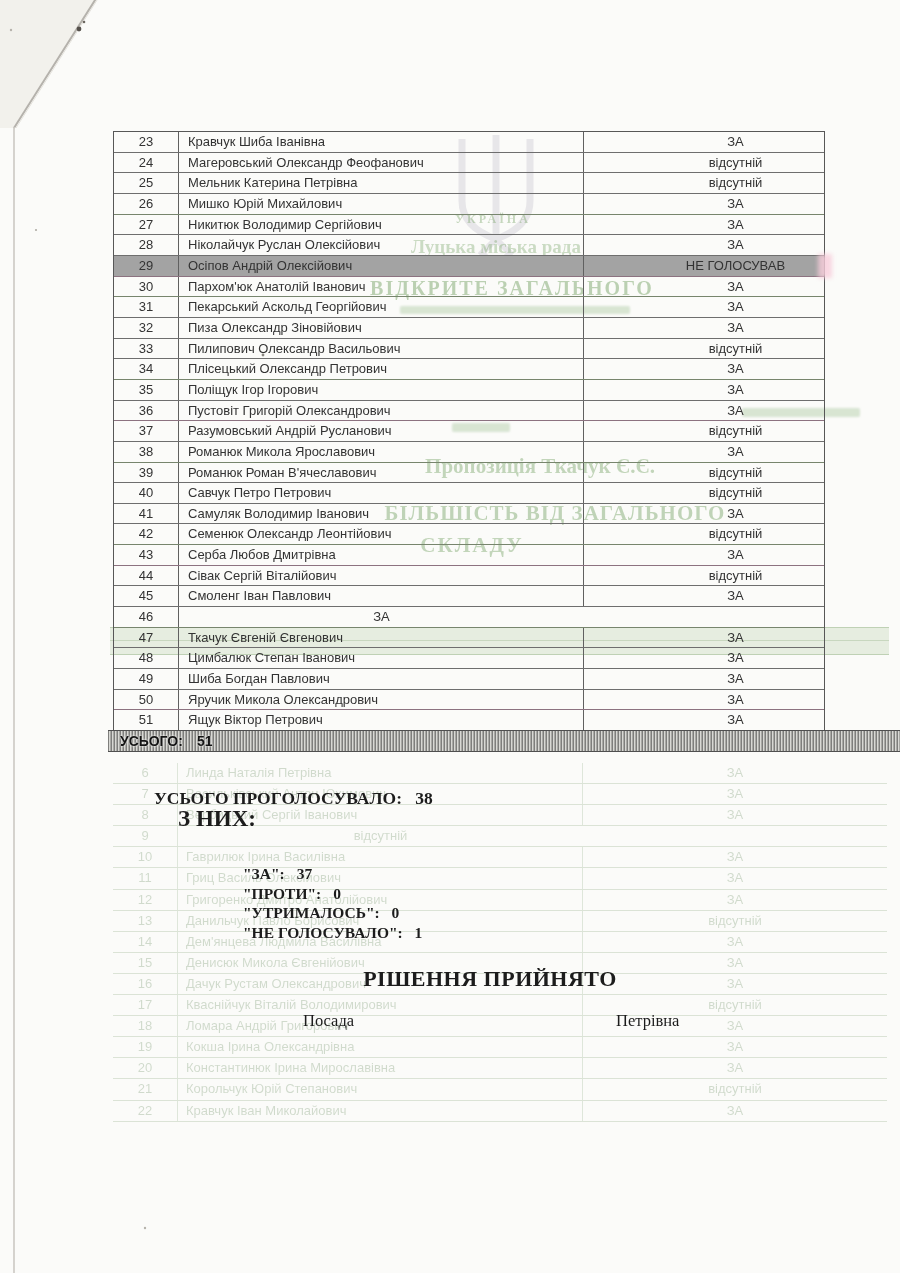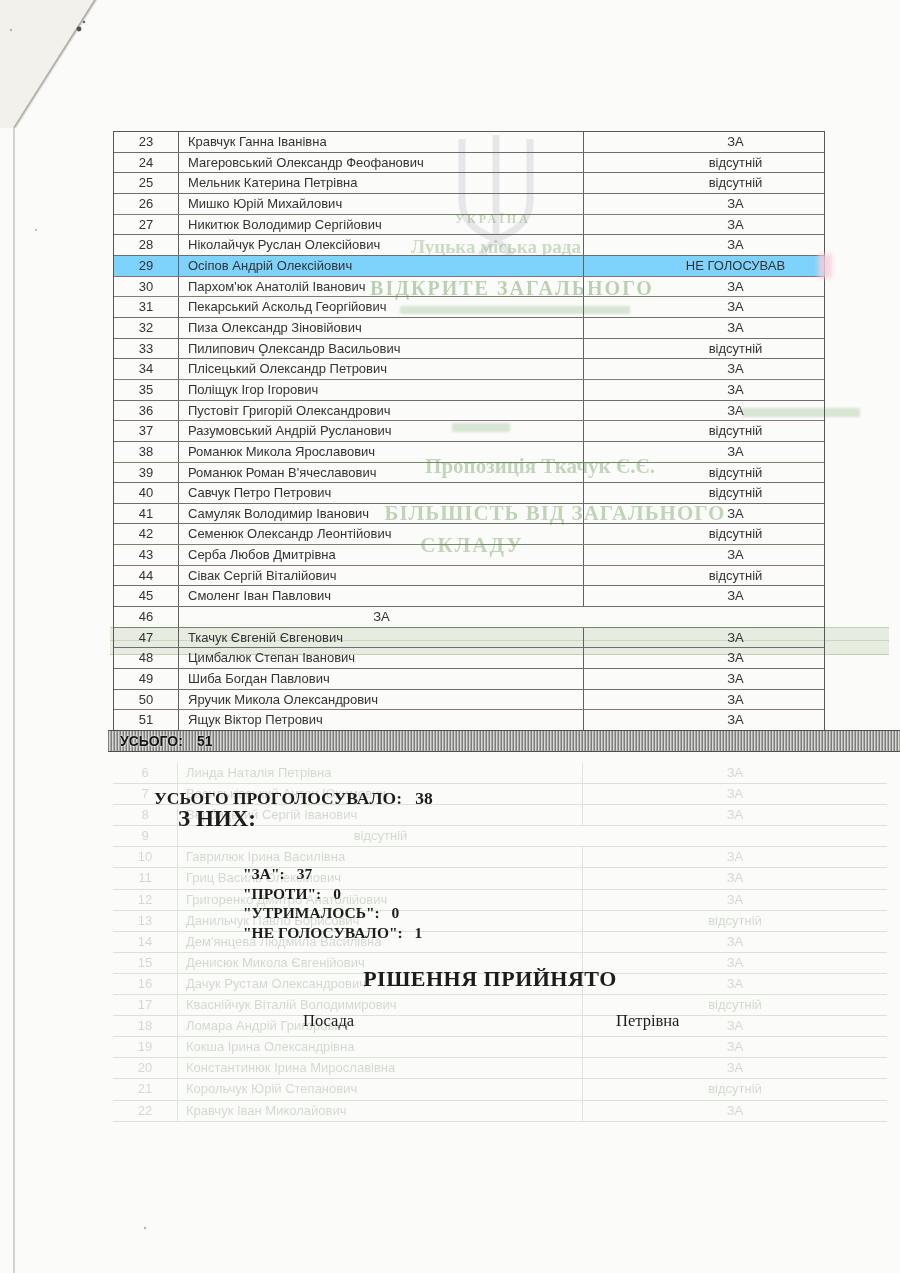--- a/index.html
+++ b/index.html
@@ -46,21 +46,21 @@
     color:#333;font-size:13px;
   }
   .t-row{display:grid;grid-template-columns:65px 405px 303px;height:20.66px;line-height:20.6px;
     box-sizing:border-box;border-bottom:1px solid #6e6e6e;position:relative;}
   .t-row:nth-child(4n){border-bottom-color:#77856d;}
   .t-row:nth-child(7n){border-bottom-color:#8c7280;}
   .t-row > div{overflow:hidden;white-space:nowrap;}
   .c-num{text-align:center;border-right:1px solid #606060;}
   .c-name{padding-left:9px;border-right:1px solid #606060;}
   .c-vote{text-align:center;}
-  .t-row.hl{background:#7dd3fc;}
+  .t-row.hl{background:#a3a3a3;}
   .t-row.hl::after{content:"";position:absolute;right:-8px;top:-2px;width:14px;height:24px;
     background:rgba(248,205,219,.8);filter:blur(2px);}
   .total-bar{
     left:108px;top:730px;width:796px;height:21.5px;box-sizing:border-box;
     background:repeating-linear-gradient(90deg,#7e7e7c 0 1px,#d8d8d4 1px 2px,#a9a9a5 2px 3px);
     border-top:1px solid #4f4f4f;border-bottom:1px solid #4f4f4f;
     display:flex;align-items:center;
     font-weight:bold;font-size:14px;color:#141414;
   }
   .total-bar span{text-shadow:0 0 2px #e9e9e6,0 0 2px #e9e9e6;}
@@ -209,21 +209,21 @@
     <div class="g-num">22</div>
     <div class="g-name">Кравчук Іван Миколайович</div>
     <div class="g-vote">ЗА</div>
   </div>
 </div>
 
 <div class="front vote-table" style="position:absolute;">
   <div>
   <div class="t-row">
     <div class="c-num">23</div>
-    <div class="c-name">Кравчук Ганна Іванівна</div>
+    <div class="c-name">Кравчук Шиба Іванівна</div>
     <div class="c-vote">ЗА</div>
   </div>
 
   <div class="t-row">
     <div class="c-num">24</div>
     <div class="c-name">Магеровський Олександр Феофанович</div>
     <div class="c-vote">відсутній</div>
   </div>
 
   <div class="t-row">

